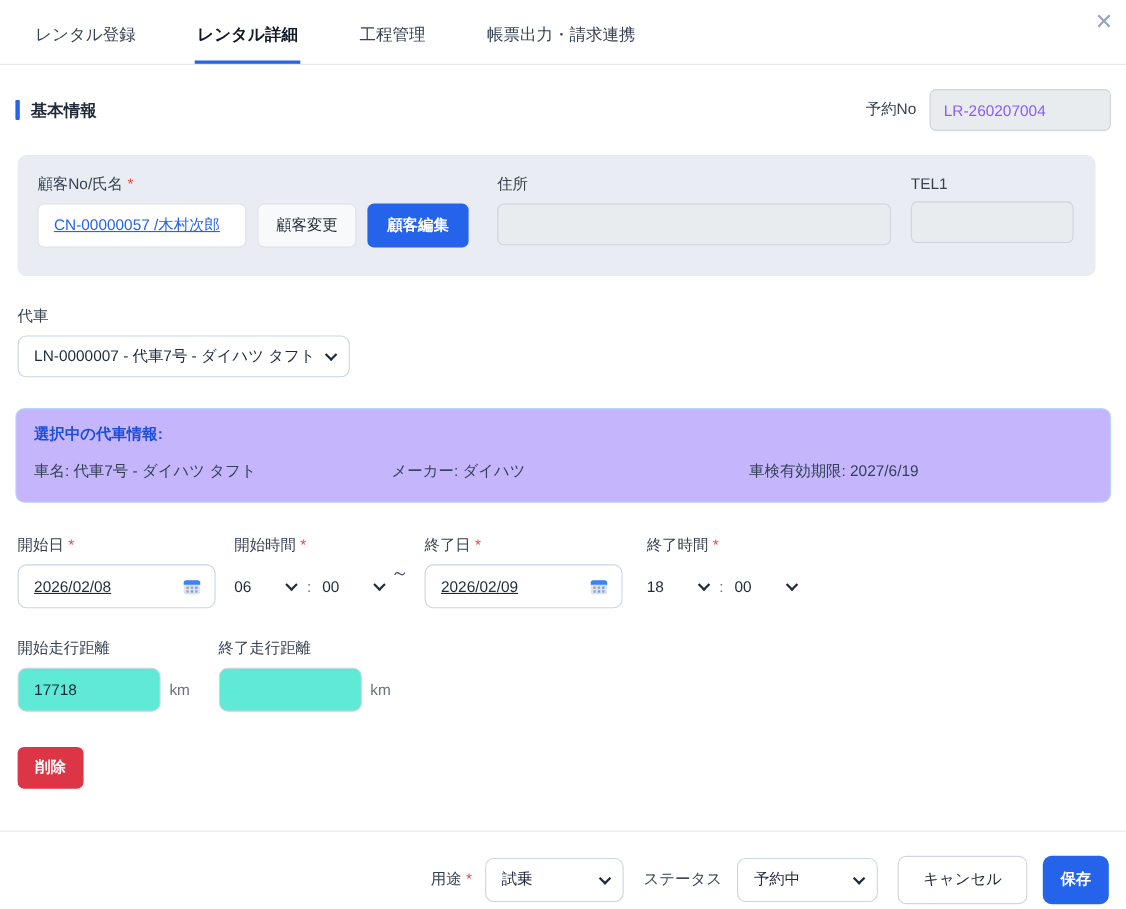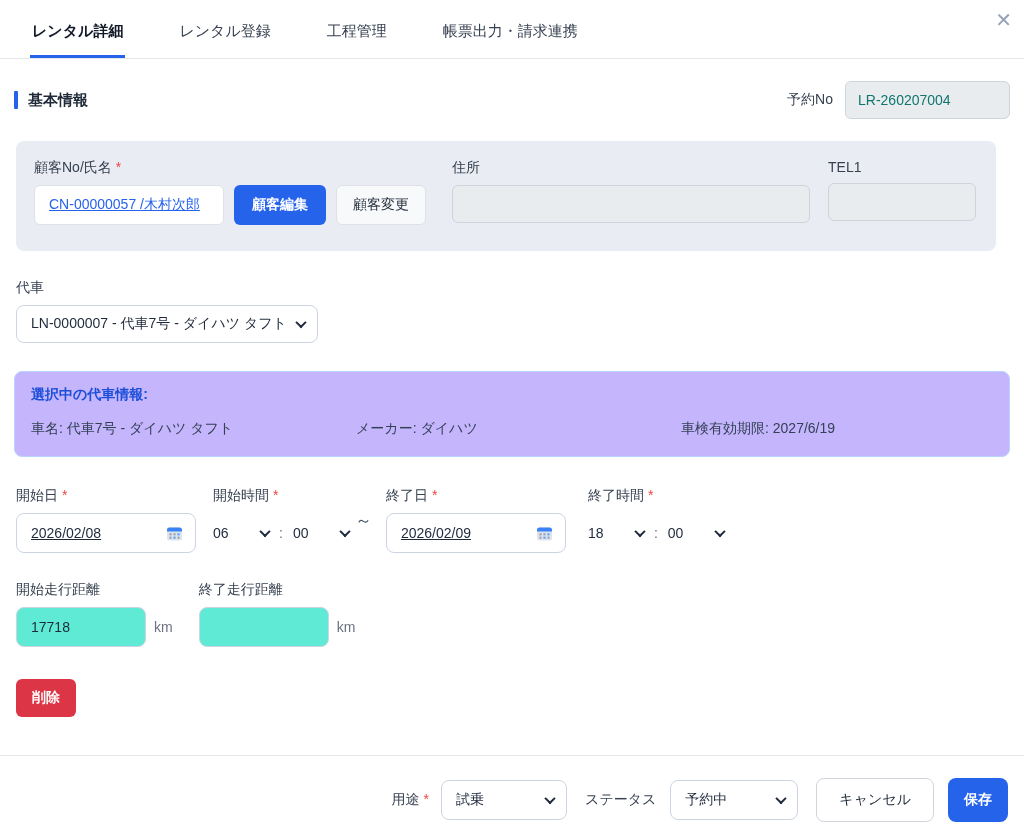--- a/index.html
+++ b/index.html
@@ -12,21 +12,21 @@
   .tab.active { color:#111827; font-weight:700; border-bottom:3px solid #2563eb; }
   .close-btn { position:absolute; top:10px; right:12px; font-size:20px; color:#94a3b8; cursor:pointer; line-height:1; }
 
   
   .section-row { display:flex; justify-content:space-between; align-items:center; margin:22px 14px 22px 14px; }
   .section-title { display:flex; align-items:center; gap:10px; }
   .section-bar { width:4px; height:18px; background:#2563eb; border-radius:1px; }
   .section-title span.txt { font-size:15px; font-weight:700; color:#1f2937; }
   .resno { display:flex; align-items:center; gap:12px; }
   .resno .lbl { font-size:14px; color:#374151; }
-  input.disabled-input { background:#e9ecef; border:1px solid #ced4da; border-radius:6px; height:38px; color:#0f766e; font-size:14px; padding:0 12px; font-family:inherit; }
+  input.disabled-input { background:#e9ecef; border:1px solid #ced4da; border-radius:6px; height:38px; color:#8b5cf6; font-size:14px; padding:0 12px; font-family:inherit; }
   .resno input { width:165px; }
 
   
   .cust-panel { margin:0 28px 0 16px; background:#e9edf3; border-radius:8px; padding:18px 20px 26px 18px; display:flex; align-items:flex-start; }
   .fld-label { font-size:14px; color:#374151; margin-bottom:8px; white-space:nowrap; }
   .req { color:#ef4444; margin-left:4px; }
   .cust-left .row { display:flex; gap:10px; align-items:stretch; }
   .link-box { background:#fff; border:1px solid #dee2e6; border-radius:6px; padding:9px 14px; display:flex; align-items:center; min-width:190px; }
   .link-box a { color:#2563eb; font-size:14px; text-decoration:underline; cursor:pointer; white-space:nowrap; }
   .btn { border:none; border-radius:6px; font-size:14px; cursor:pointer; font-family:inherit; }
@@ -85,22 +85,22 @@
   .cal-icon { flex:0 0 auto; cursor:pointer; line-height:0; }
 </style>
 </head>
 <body>
 
 <div class="page">
 
   <span class="close-btn">✕</span>
 
   <div class="tabs">
+    <div class="tab">レンタル登録</div>
     <div class="tab active">レンタル詳細</div>
-    <div class="tab">レンタル登録</div>
     <div class="tab">工程管理</div>
     <div class="tab">帳票出力・請求連携</div>
   </div>
 
   <div class="section-row">
     <div class="section-title">
       <span class="section-bar"></span>
       <span class="txt">基本情報</span>
     </div>
     <div class="resno">
@@ -109,22 +109,22 @@
     </div>
   </div>
 
   <div class="cust-panel">
     <div class="cust-left">
       <div class="fld-label"><span>顧客No/氏名</span><span class="req">*</span></div>
       <div class="row">
         <div class="link-box">
           <a>CN-00000057 /木村次郎</a>
         </div>
+        <button class="btn btn-light">顧客変更</button>
         <button class="btn btn-primary">顧客編集</button>
-        <button class="btn btn-light">顧客変更</button>
       </div>
     </div>
     <div class="cust-mid">
       <div class="fld-label">住所</div>
       <input class="disabled-input" disabled="" value="" style="">
     </div>
     <div class="cust-right">
       <div class="fld-label">TEL1</div>
       <input class="disabled-input" disabled="" value="" style="">
     </div>

